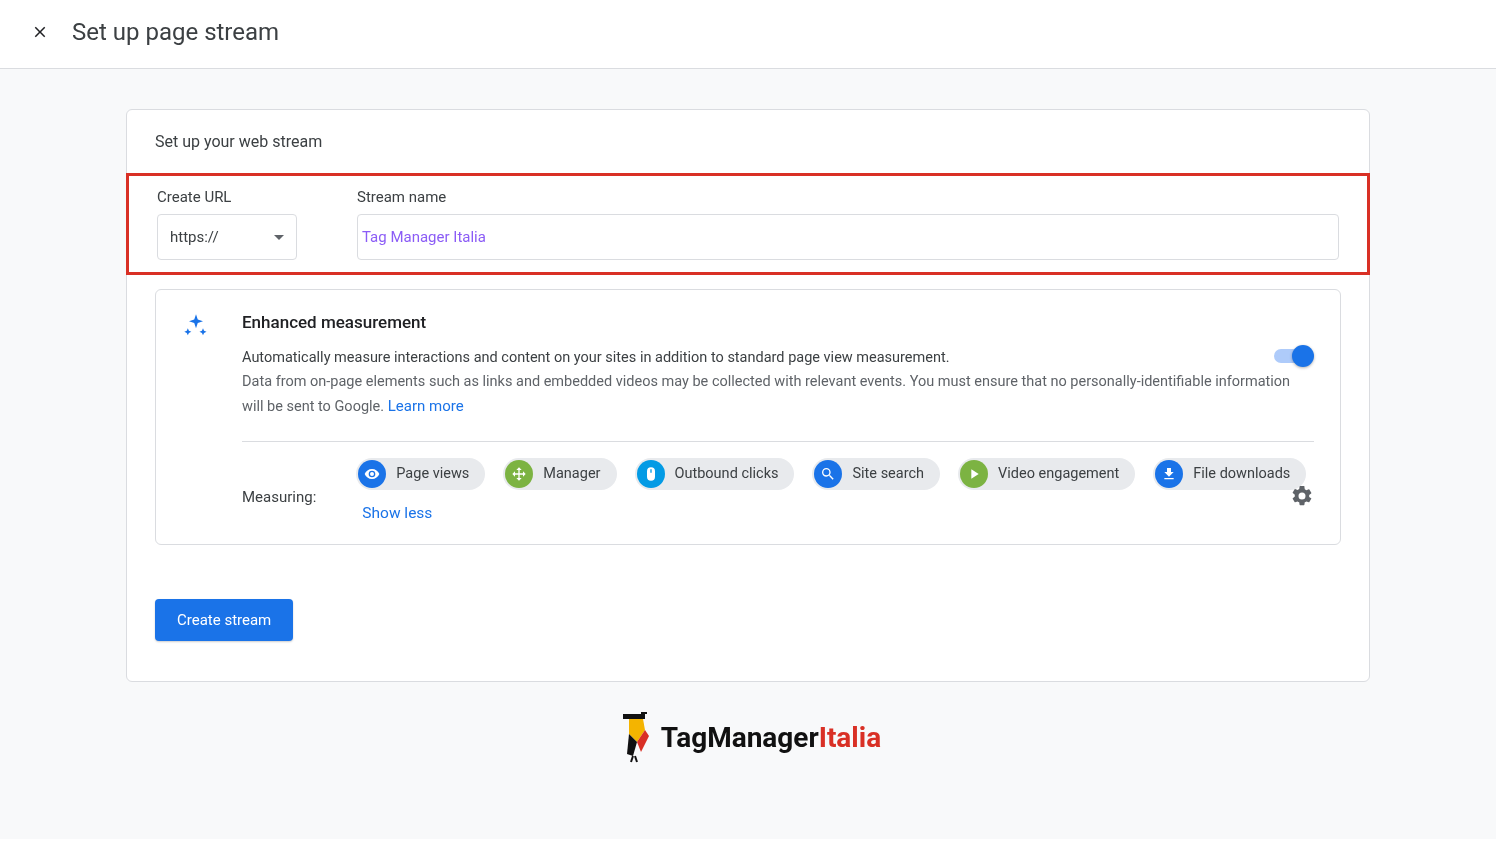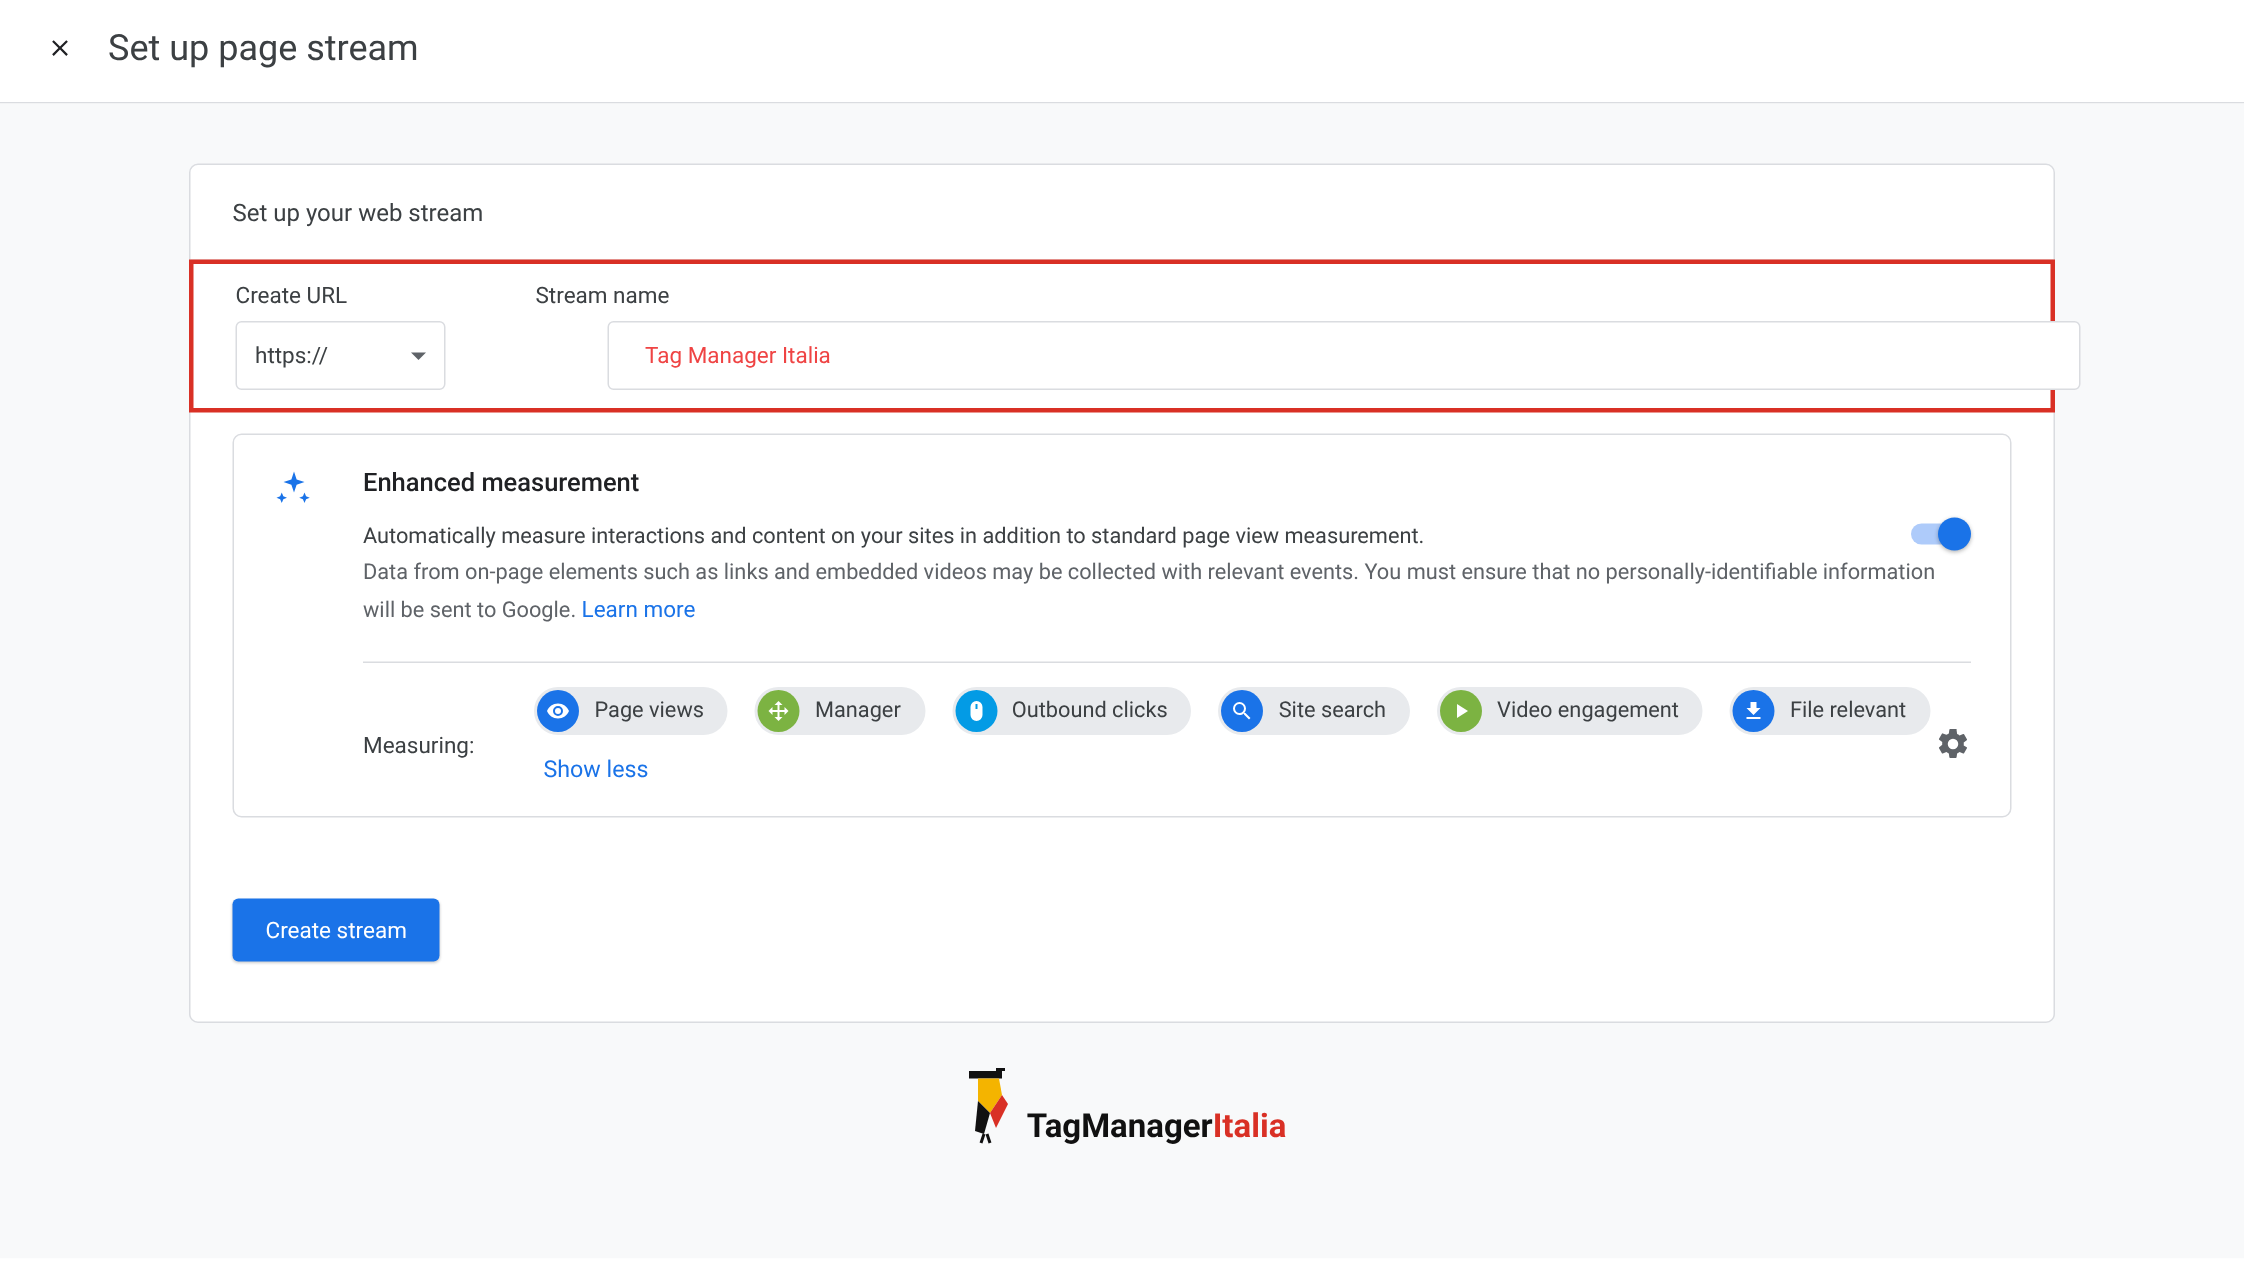--- a/index.html
+++ b/index.html
@@ -86,26 +86,25 @@
     font-size: 15px;
     color: #3c4043;
     outline: none;
     font-family: inherit;
   }
   .stream-name-group { flex: 1; }
   .stream-input {
     width: 100%; height: 46px;
     border: 1px solid #dadce0;
     border-radius: 4px;
-    padding: 0 24px;
-    font-size: 15px;
-    color: #ef4444;
+    padding: 0 4px;
+    font-size: 15px;
+    color: #8b5cf6;
     outline: none;
     font-family: inherit;
-    margin-left: 48px;
   }
 
   .enh-card {
     margin: 14px 28px 28px 28px;
     border: 1px solid #dadce0;
     border-radius: 6px;
     padding: 22px 26px 22px 26px;
     background: #fff;
     display: flex;
     position: relative;
@@ -221,23 +220,23 @@
     cursor: pointer;
     box-shadow: 0 1px 2px rgba(0,0,0,.2);
   }
 
   .footer-logo {
     display: flex;
     justify-content: center;
     margin-top: 30px;
   }
   .footer-logo .txt {
-    font-size: 22px;
+    font-size: 28px;
     margin-left: 6px;
-    display: flex; align-items: flex-end;
+    display: flex; align-items: center;
   }
   .footer-logo .blk { color: #111; font-weight: 700; }
   .footer-logo .red { color: #d93025; font-weight: 700; }
   .bird { width: 40px; height: 52px; }
 </style>
 </head>
 <body>
 
 <div class="topbar">
   <div class="close-x">
@@ -326,21 +325,21 @@
                   </svg>
                 </span>
                 <span>Video engagement</span>
               </span>
               <span class="chip">
                 <span class="cicon c-blue">
                   <svg viewBox="0 0 24 24">
                     <path d="M19 9h-4V3H9v6H5l7 7 7-7zM5 18v2h14v-2H5z"></path>
                   </svg>
                 </span>
-                <span>File relevant</span>
+                <span>File downloads</span>
               </span>
               <span class="show-less">Show less</span>
             </div>
         </div>
       </div>
 
       <div class="toggle">
         <div class="track"></div>
           <div class="thumb"></div>
       </div>

